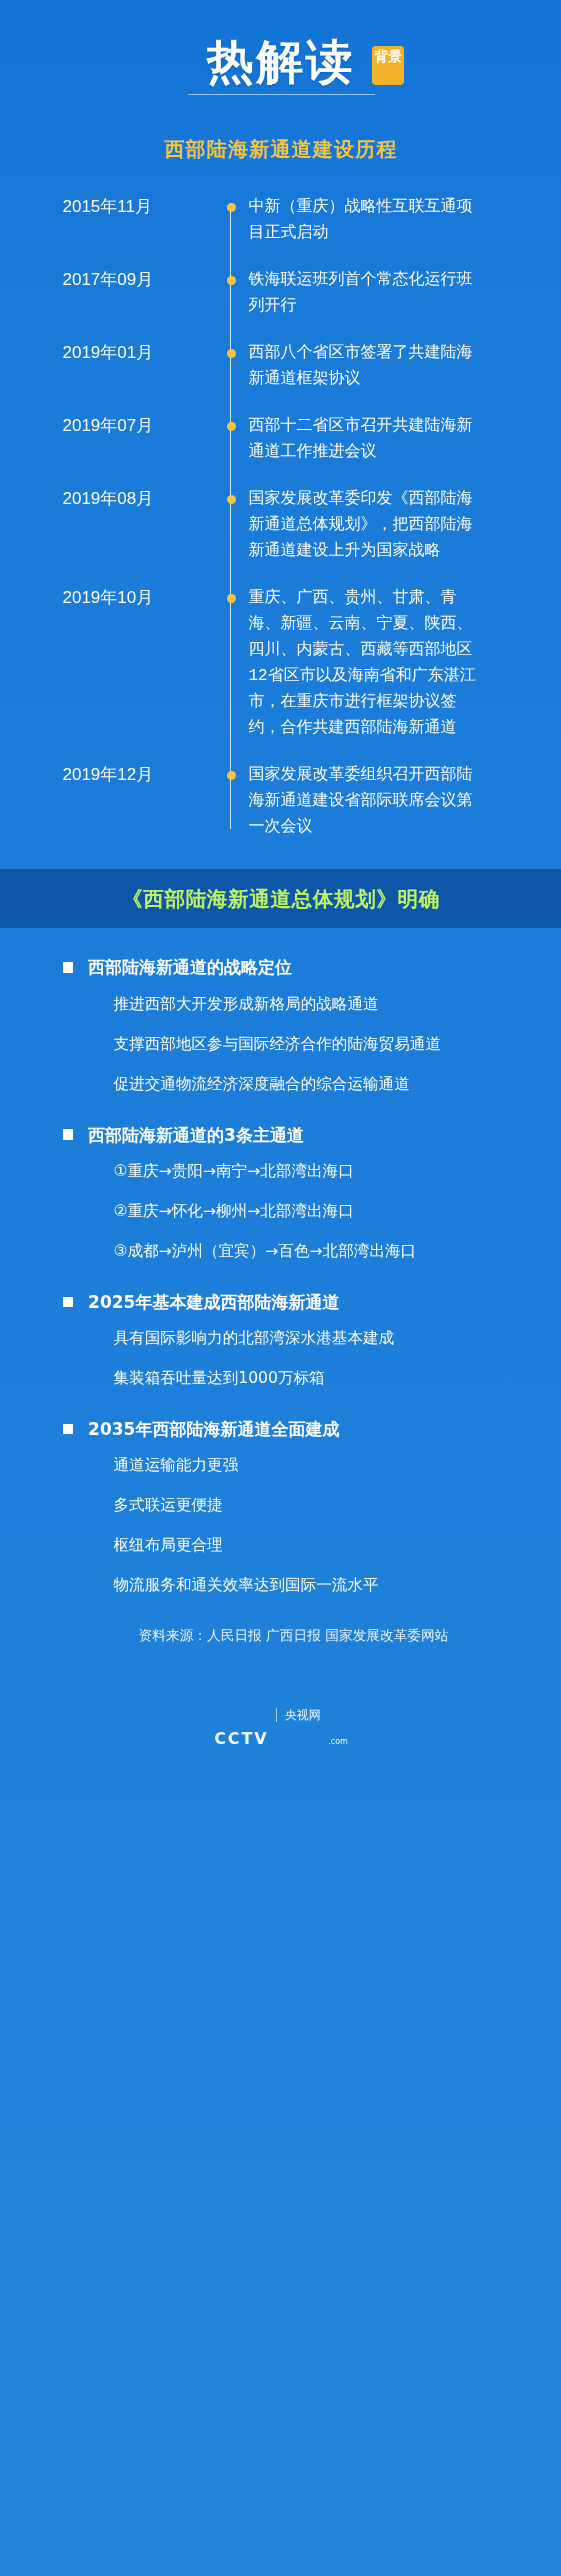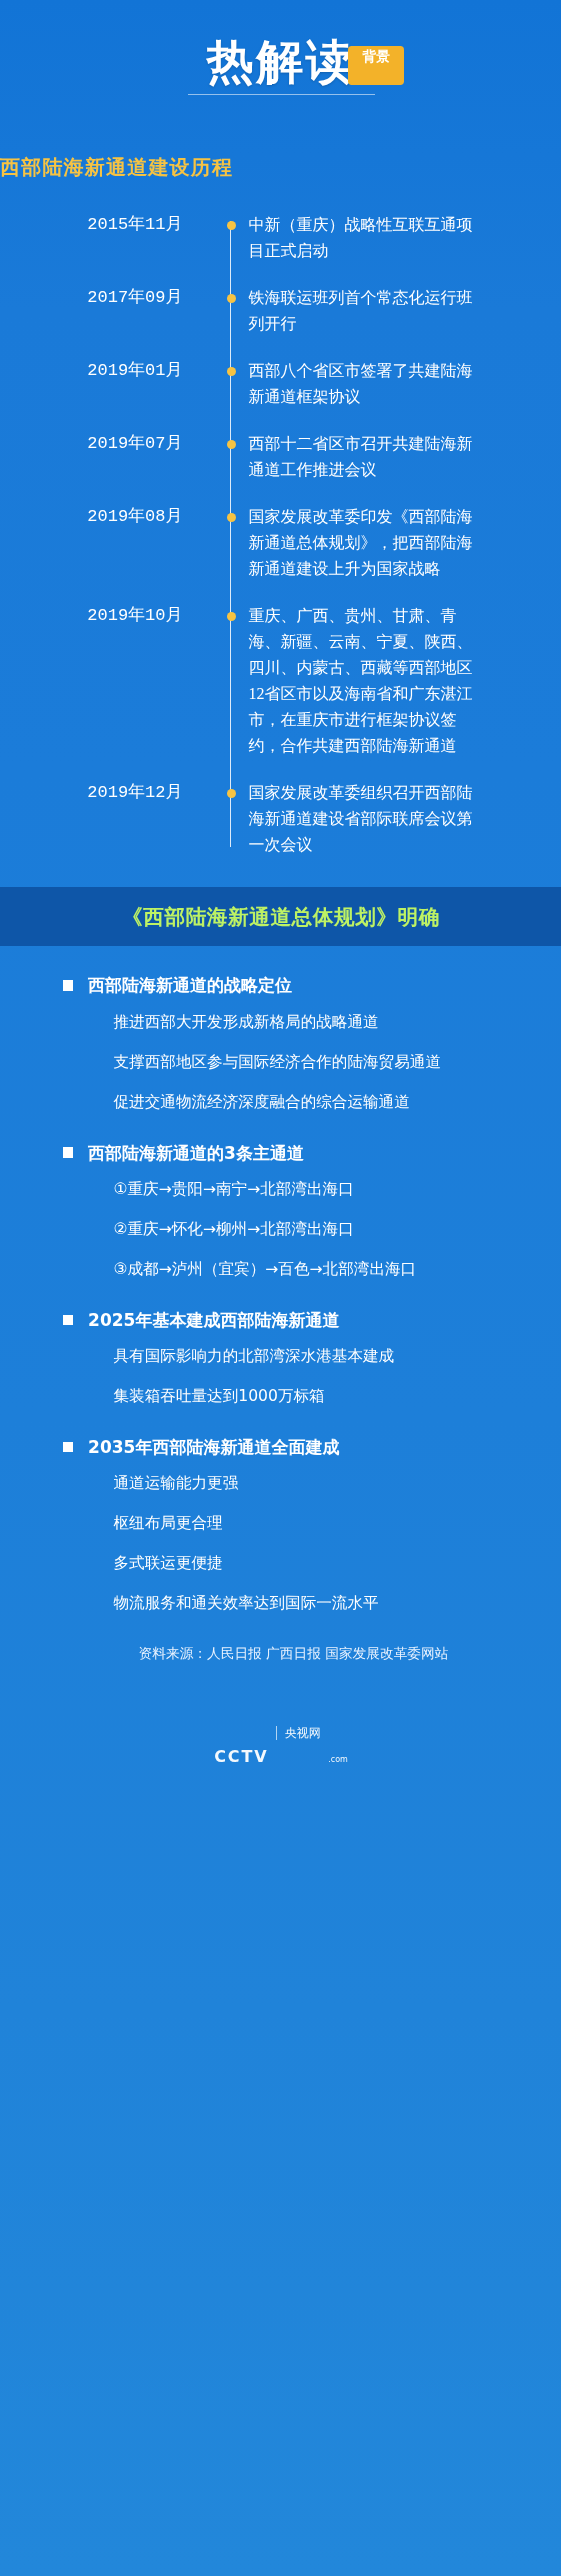--- a/index.html
+++ b/index.html
@@ -37,21 +37,21 @@
     font-size: 47px;
     letter-spacing: 2.5px;
     color: #ffffff;
     line-height: 1;
     text-shadow: 0 1.2px 2.5px rgba(0,0,0,.18);
   }
   .logo-badge {
     position: absolute;
     right: -49px;
     top: 7.5px;
-    width: 56px;
+    width: 32px;
     height: 39px;
     background: #f3b229;
     border-radius: 3.7px;
     color: #ffffff;
     font-size: 13.7px;
     font-weight: bold;
     line-height: 16px;
     padding-top: 3.1px;
     box-sizing: border-box;
   }
@@ -62,22 +62,22 @@
     color: #eaf3ff;
   }
   .logo-rule {
     width: 187px;
     height: 1.2px;
     background: rgba(255,255,255,.55);
     margin: 8.7px auto 0;
   }
   
   .section-title-orange {
-    margin-top: 59px;
-    text-align: left;
+    margin-top: 41px;
+    text-align: center;
     color: #f6c343;
     font-size: 20px;
     font-weight: bold;
     letter-spacing: 1.2px;
     font-family: "DejaVu Sans", sans-serif;
   }
   
   .timeline {
     margin: 31px auto 0;
     width: 437px;
@@ -95,44 +95,44 @@
   }
   .tl-row {
     position: relative;
     display: flex;
     align-items: flex-start;
     margin-bottom: 21px;
     min-height: 25px;
   }
   .tl-date {
     width: 156px;
-    text-align: center;
+    text-align: left;
     padding-right: 11.2px;
     font-size: 17px;
     line-height: 25px;
     color: #ffffff;
-    font-family: Liberation Mono, monospace;
+    font-family: Liberation Sans, sans-serif;
     box-sizing: border-box;
   }
   .tl-dot {
     position: absolute;
     left: 164px;
     top: 8.7px;
     width: 9.4px;
     height: 9.4px;
     background: #f6c343;
     border-radius: 50%;
   }
   .tl-text {
     margin-left: 30px;
     flex: 1;
     font-size: 16px;
     line-height: 26px;
     color: #ffffff;
-    font-family: Liberation Serif, serif;
+    font-family: Liberation Mono, monospace;
     max-width: 237px;
   }
   
   .banner {
     margin: 29px auto 0;
     width: 562px;
     background: #0e56a8;
     padding: 16px 0 15px 0;
     text-align: center;
   }
@@ -330,22 +330,22 @@
       </div>
     </div>
 
     <div class="blk">
       <div class="blk-head">
         <span class="sq"></span>
         <span>2035年西部陆海新通道全面建成</span>
       </div>
       <div class="blk-items">
         <div class="blk-item">通道运输能力更强</div>
+        <div class="blk-item">多式联运更便捷</div>
         <div class="blk-item">枢纽布局更合理</div>
-        <div class="blk-item">多式联运更便捷</div>
         <div class="blk-item">物流服务和通关效率达到国际一流水平</div>
       </div>
     </div>
 
   </div>
 
   <div class="source">资料来源：人民日报 广西日报 国家发展改革委网站</div>
 
   <div class="footer">
     <div class="cctv-logo">

